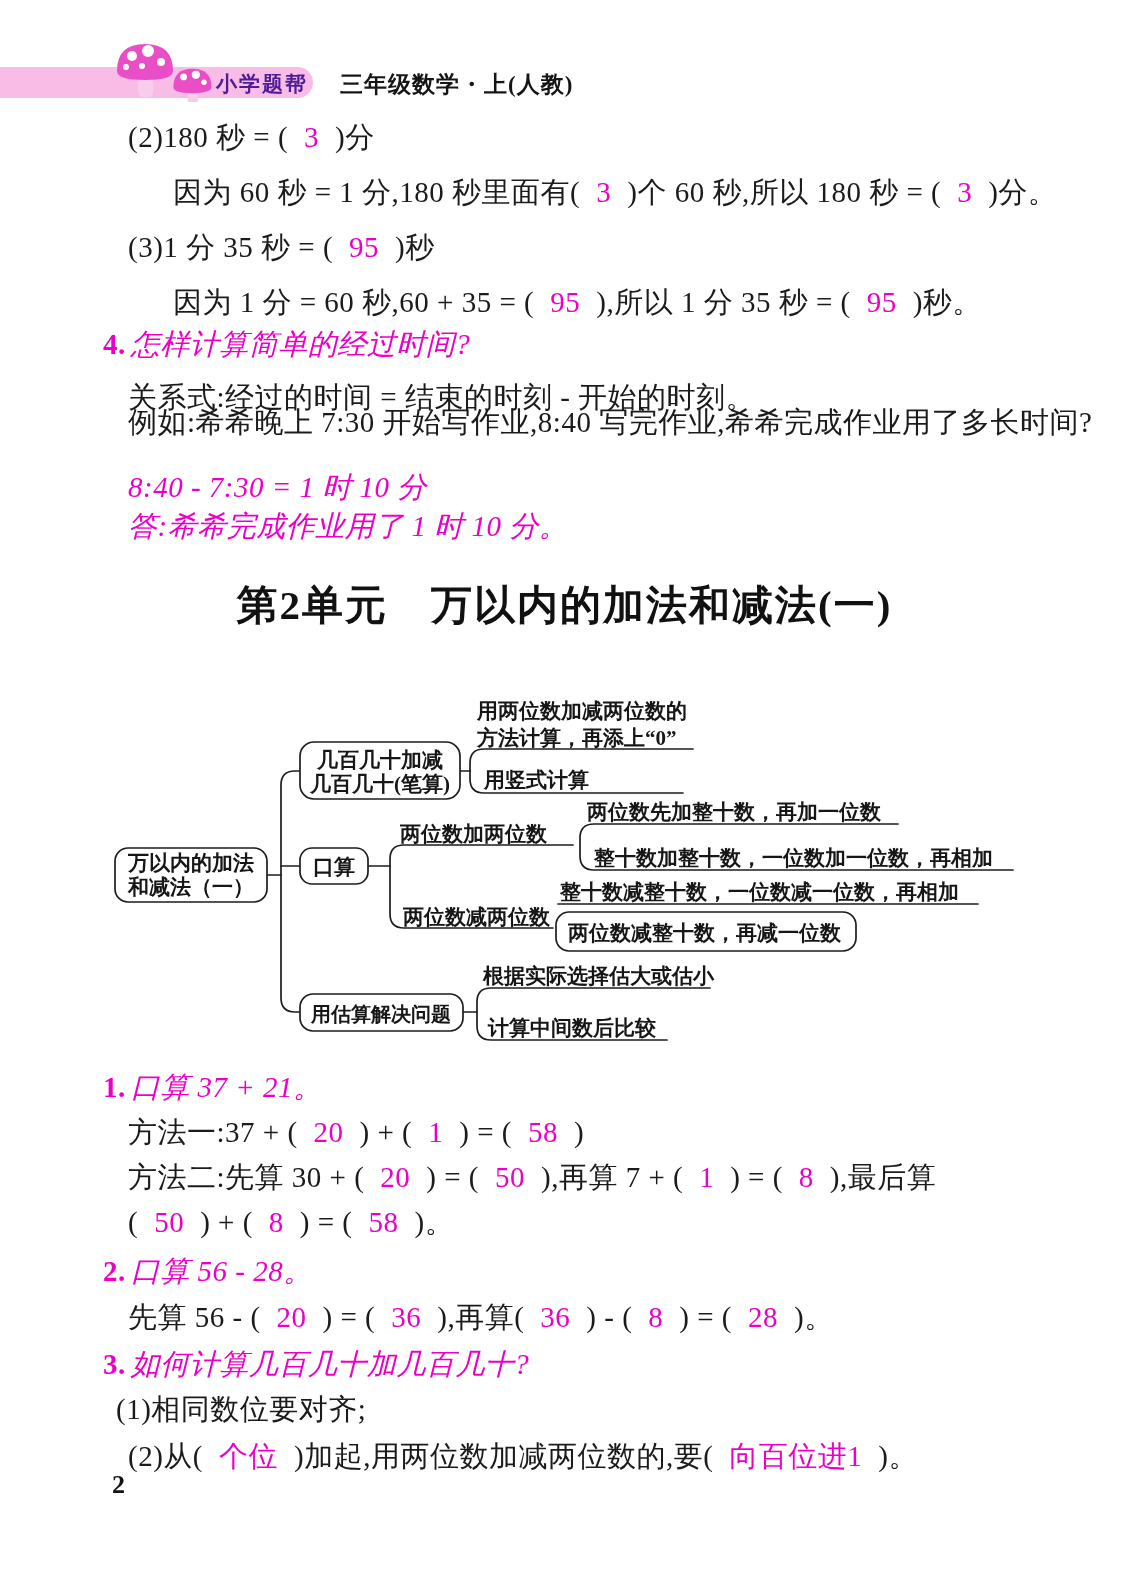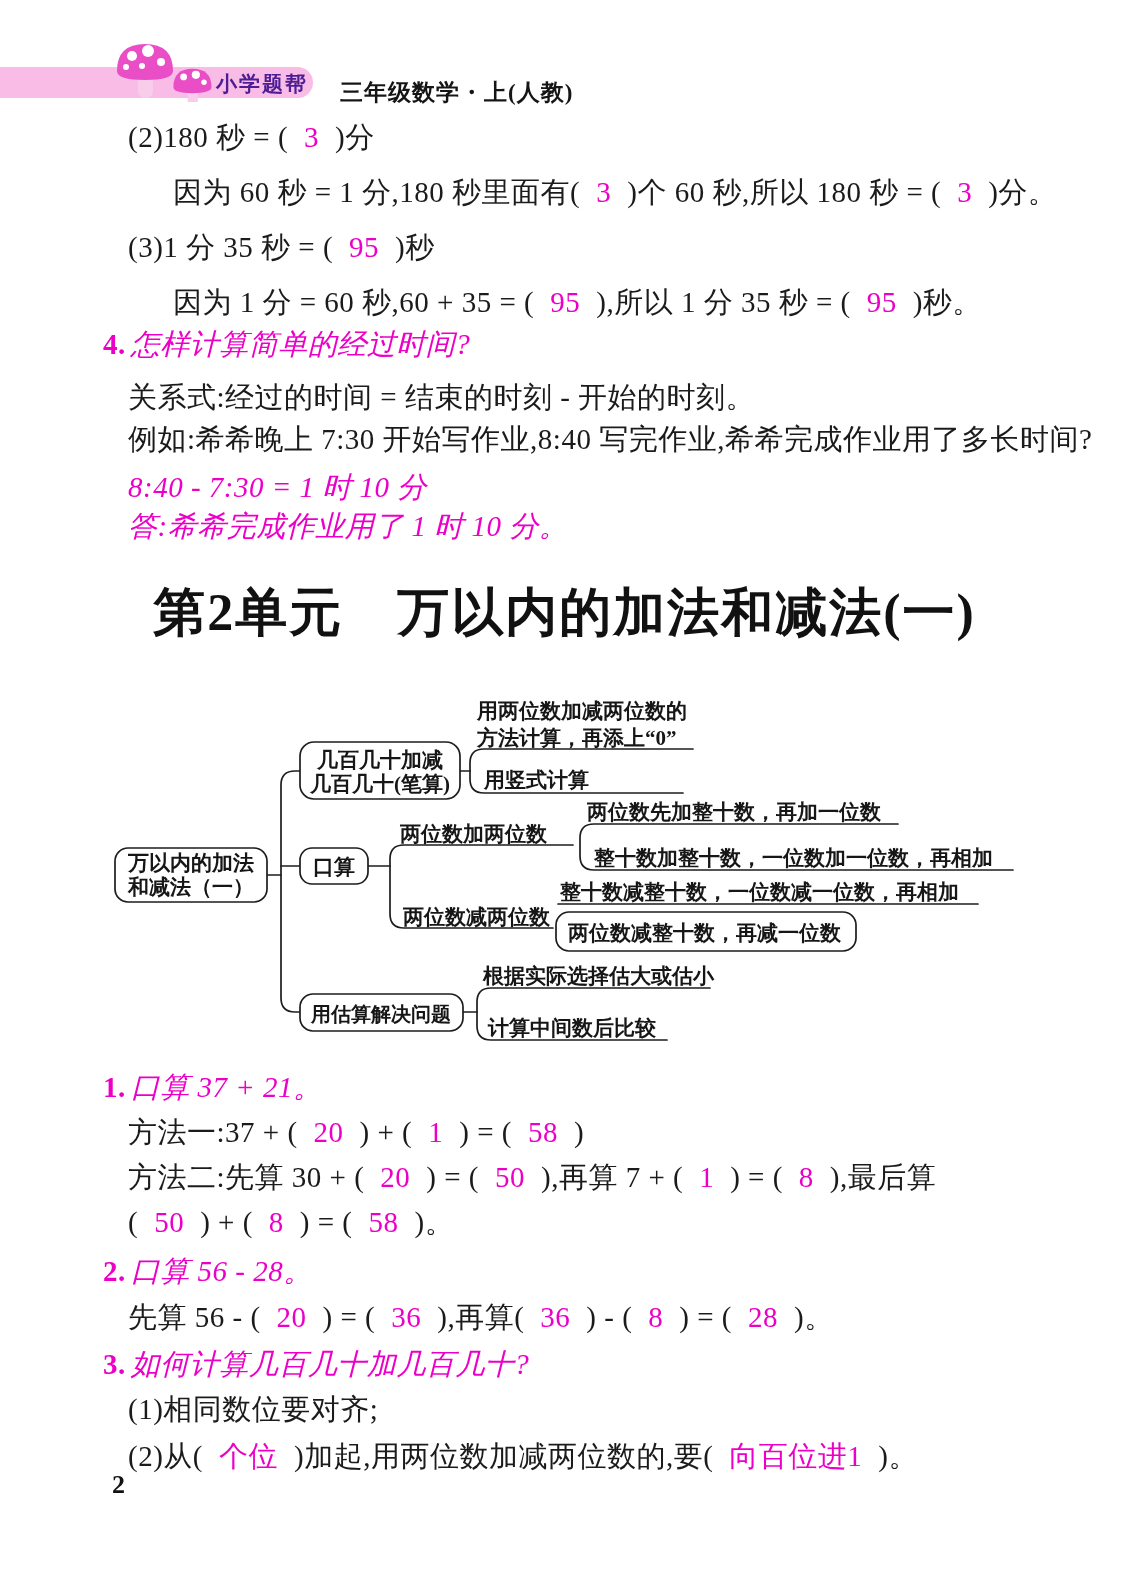--- a/index.html
+++ b/index.html
@@ -6,30 +6,30 @@
   body{
     width:1129px;height:1571px;position:relative;background:#ffffff;
     font-family:"Liberation Serif","DejaVu Serif",serif;color:#1b1b1b;overflow:hidden;
   }
   
   .band{position:absolute;left:0;top:67px;width:313px;height:31px;
         background:#f8bce6;border-radius:0 16px 16px 0;}
   .brand{position:absolute;left:216px;top:70px;font-size:21px;font-weight:bold;
          color:#4c1d95;letter-spacing:2px;}
   .edition{position:absolute;left:340px;top:69px;font-size:23px;font-weight:bold;
-           color:#151515;letter-spacing:1px;margin-top:8px;}
+           color:#151515;letter-spacing:1px;}
   .logo{position:absolute;left:112px;top:40px;}
   
   .ln{position:absolute;font-size:29px;white-space:nowrap;letter-spacing:.5px;}
   .seg-k{color:#1b1b1b;}
   .seg-p{color:#ec00c8;font-style:italic;}
   .seg-a{color:#ec00c8;padding:0 16px;}
   .seg-n{color:#ec00c8;font-weight:bold;padding-right:5px;}
   .sec-title{position:absolute;left:0;top:578px;width:1129px;text-align:center;
-             font-size:52px;font-weight:bold;color:#111;letter-spacing:2px;}
+             font-size:41px;font-weight:bold;color:#111;letter-spacing:2px;}
   .pagenum{position:absolute;left:112px;top:1470px;font-size:26px;font-weight:bold;color:#111;}
   
   .mindmap{position:absolute;left:0;top:690px;}
   .mm-line{stroke:#1d1d1d;stroke-width:1.7;fill:none;stroke-linecap:round;}
   .mm-box{stroke:#1d1d1d;stroke-width:1.7;fill:#ffffff;}
   .mm-t{font-family:"Liberation Serif","DejaVu Serif",serif;font-size:21px;font-weight:bold;fill:#161616;}
   .mm-tc{text-anchor:middle;}
 </style>
 </head>
 <body>
@@ -55,21 +55,21 @@
 </svg>
 <div class="brand">小学题帮</div>
 <div class="edition">三年级数学・上(人教)</div>
 
 <div class="ln" style="top:118px;left:128px"><span class="seg-k">(2)180 秒 = (</span><span class="seg-a">3</span><span class="seg-k">)分</span></div>
 <div class="ln" style="top:173px;left:173px"><span class="seg-k">因为 60 秒 = 1 分,180 秒里面有(</span><span class="seg-a">3</span><span class="seg-k">)个 60 秒,所以 180 秒 = (</span><span class="seg-a">3</span><span class="seg-k">)分。</span></div>
 <div class="ln" style="top:228px;left:128px"><span class="seg-k">(3)1 分 35 秒 = (</span><span class="seg-a">95</span><span class="seg-k">)秒</span></div>
 <div class="ln" style="top:283px;left:173px"><span class="seg-k">因为 1 分 = 60 秒,60 + 35 = (</span><span class="seg-a">95</span><span class="seg-k">),所以 1 分 35 秒 = (</span><span class="seg-a">95</span><span class="seg-k">)秒。</span></div>
 <div class="ln" style="top:325px;left:103px"><span class="seg-n">4.</span><span class="seg-p">怎样计算简单的经过时间?</span></div>
 <div class="ln" style="top:378px;left:128px"><span class="seg-k">关系式:经过的时间 = 结束的时刻 - 开始的时刻。</span></div>
-<div class="ln" style="top:420px;left:128px"><span class="seg-k">例如:希希晚上 7:30 开始写作业,8:40 写完作业,希希完成作业用了多长时间?</span></div>
+<div class="ln" style="top:403px;left:128px"><span class="seg-k">例如:希希晚上 7:30 开始写作业,8:40 写完作业,希希完成作业用了多长时间?</span></div>
 <div class="ln" style="top:468px;left:128px"><span class="seg-p">8:40 - 7:30 = 1 时 10 分</span></div>
 <div class="ln" style="top:507px;left:128px"><span class="seg-p">答:希希完成作业用了 1 时 10 分。</span></div>
 
 <div class="sec-title">第2单元　万以内的加法和减法(一)</div>
 
 <svg class="mindmap" width="1129" height="380" viewBox="0 0 1129 380">
 
   <path class="mm-line" d="M267,185 L281,185"></path>
   <path class="mm-line" d="M300,81 L295,81 Q281,81 281,95 L281,308 Q281,322 295,322 L300,322"></path>
   <path class="mm-line" d="M281,176 L300,176"></path>
@@ -108,16 +108,16 @@
   <text class="mm-t" x="488" y="345">计算中间数后比较</text>
 </svg>
 
 <div class="ln" style="top:1068px;left:103px"><span class="seg-n">1.</span><span class="seg-p">口算 37 + 21。</span></div>
 <div class="ln" style="top:1113px;left:128px"><span class="seg-k">方法一:37 + (</span><span class="seg-a">20</span><span class="seg-k">) + (</span><span class="seg-a">1</span><span class="seg-k">) = (</span><span class="seg-a">58</span><span class="seg-k">)</span></div>
 <div class="ln" style="top:1158px;left:128px"><span class="seg-k">方法二:先算 30 + (</span><span class="seg-a">20</span><span class="seg-k">) = (</span><span class="seg-a">50</span><span class="seg-k">),再算 7 + (</span><span class="seg-a">1</span><span class="seg-k">) = (</span><span class="seg-a">8</span><span class="seg-k">),最后算</span></div>
 <div class="ln" style="top:1203px;left:128px"><span class="seg-k">(</span><span class="seg-a">50</span><span class="seg-k">) + (</span><span class="seg-a">8</span><span class="seg-k">) = (</span><span class="seg-a">58</span><span class="seg-k">)。</span></div>
 <div class="ln" style="top:1252px;left:103px"><span class="seg-n">2.</span><span class="seg-p">口算 56 - 28。</span></div>
 <div class="ln" style="top:1298px;left:128px"><span class="seg-k">先算 56 - (</span><span class="seg-a">20</span><span class="seg-k">) = (</span><span class="seg-a">36</span><span class="seg-k">),再算(</span><span class="seg-a">36</span><span class="seg-k">) - (</span><span class="seg-a">8</span><span class="seg-k">) = (</span><span class="seg-a">28</span><span class="seg-k">)。</span></div>
 <div class="ln" style="top:1345px;left:103px"><span class="seg-n">3.</span><span class="seg-p">如何计算几百几十加几百几十?</span></div>
-<div class="ln" style="top:1390px;left:128px"><span class="seg-k">(1)相同数位要对齐;</span></div>
+<div class="ln" style="top:1390px;left:116px"><span class="seg-k">(1)相同数位要对齐;</span></div>
 <div class="ln" style="top:1437px;left:128px"><span class="seg-k">(2)从(</span><span class="seg-a">个位</span><span class="seg-k">)加起,用两位数加减两位数的,要(</span><span class="seg-a">向百位进1</span><span class="seg-k">)。</span></div>
 
 <div class="pagenum">2</div>
 
 </body></html>

